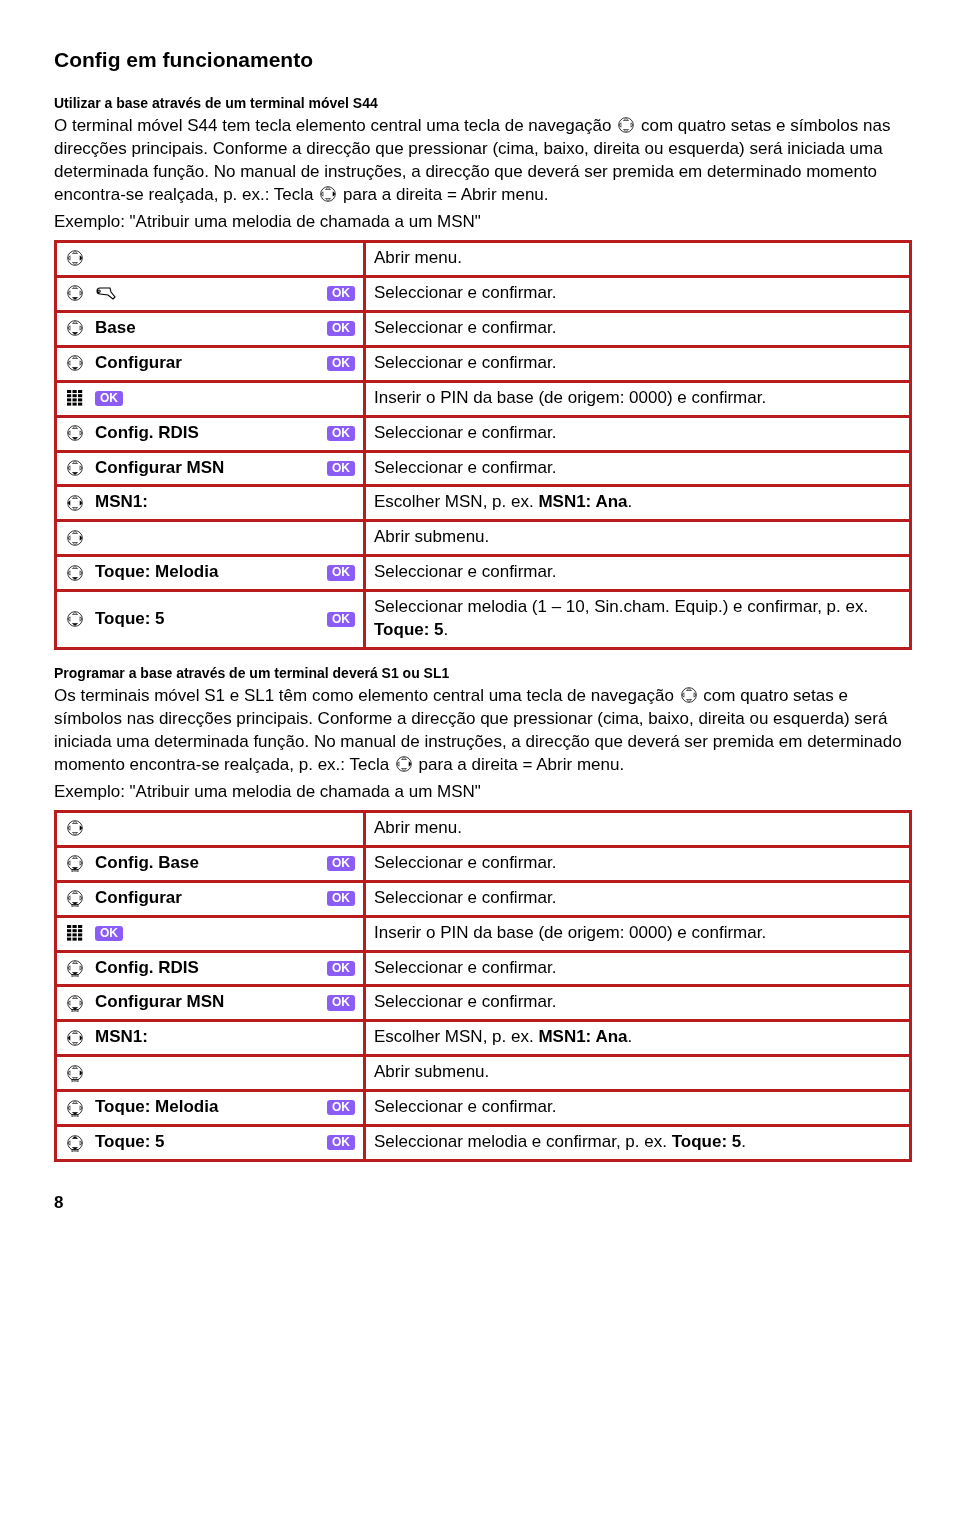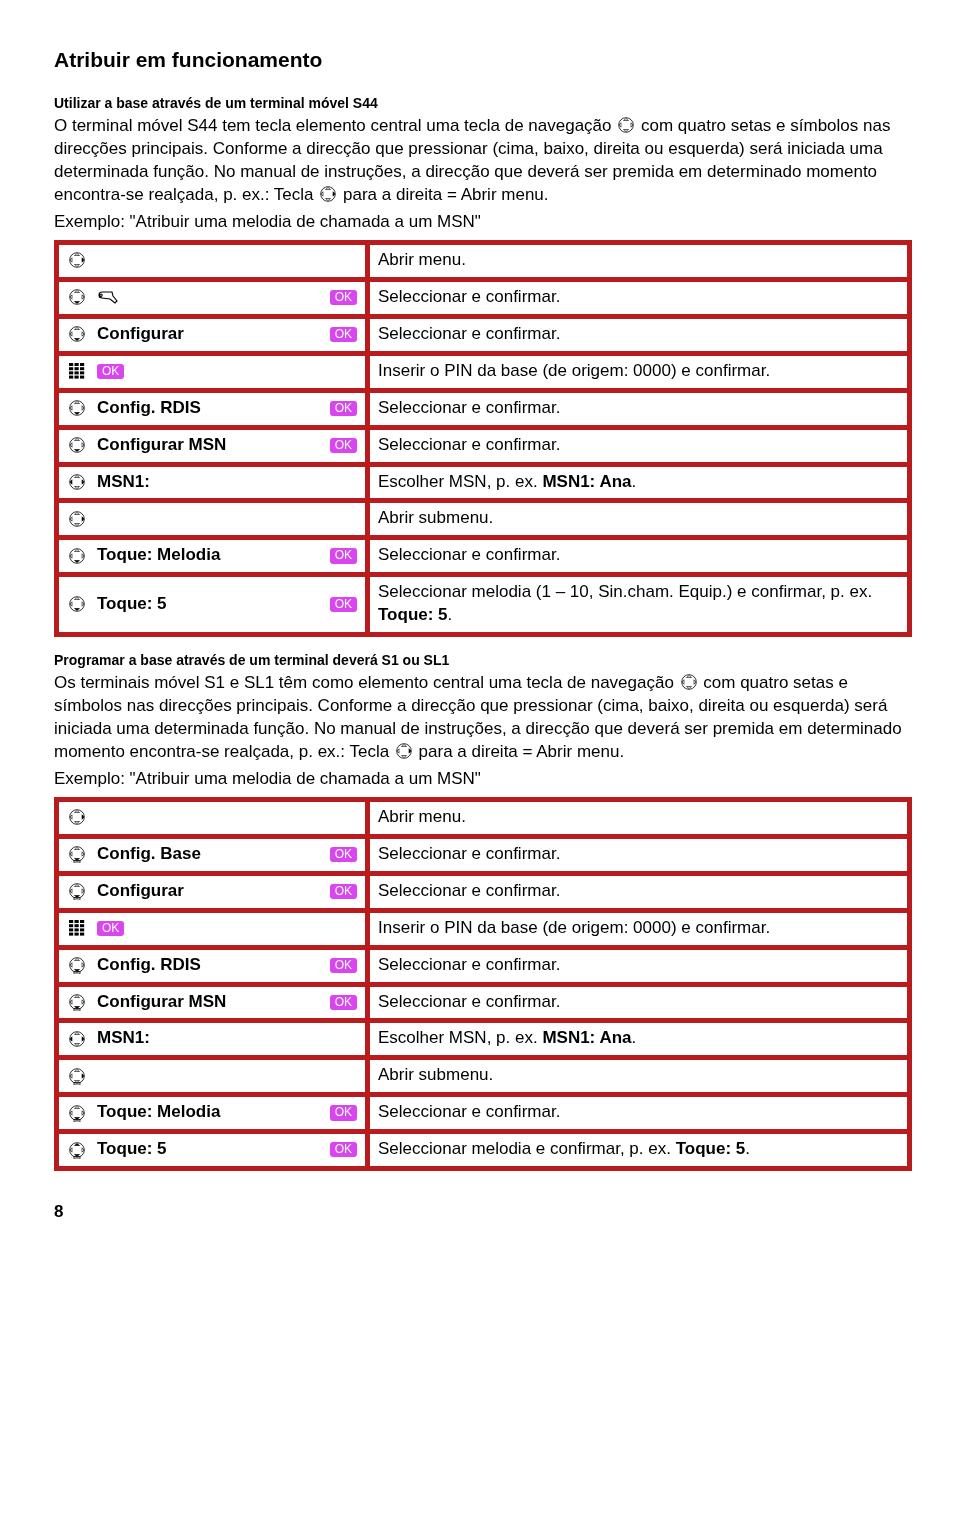--- a/index.html
+++ b/index.html
@@ -42,36 +42,36 @@
   .keypad-icon svg { width: 20px; height: 18px; }
   .spanner-icon {
     display: inline-block;
     width: 22px;
     height: 16px;
     vertical-align: -2px;
   }
   .spanner-icon svg { width: 22px; height: 16px; }
   .ok-badge {
     display: inline-block;
-    background: #d946ef;
+    background: #8b5cf6;
     color: #fff;
     font-size: 12px;
-    font-weight: normal;
+    font-weight: bold;
     padding: 1px 5px;
     border-radius: 3px;
     vertical-align: 1px;
     line-height: 1.1;
   }
   table.tbl {
     border-collapse: collapse;
     width: 100%;
     margin: 6px 0 14px 0;
   }
   table.tbl td {
-    border: 5px solid #b91c1c;
+    border: 3px solid #b91c1c;
     padding: 4px 8px 5px 8px;
     vertical-align: middle;
     font-size: 17px;
   }
   table.tbl td.left {
     width: 290px;
   }
   .row-inner {
     display: flex;
     align-items: center;
@@ -87,21 +87,21 @@
   .page-num {
     font-size: 17px;
     font-weight: bold;
     margin-top: 30px;
   }
   .bold { font-weight: bold; }
 </style>
 </head>
 <body>
 
-<h1>Atribuir em funcionamento</h1>
+<h1>Config em funcionamento</h1>
 
 <h2>Utilizar a base através de um terminal móvel S44</h2>
 <p>
   <span>O terminal móvel S44 tem tecla elemento central uma tecla de navegação </span><span class="nav-icon"><svg viewBox="0 0 20 18">
     <circle cx="10" cy="9" r="7.3" fill="none" stroke="#000" stroke-width="0.8"></circle>
     <polygon points="10,2.5 7.5,4.5 12.5,4.5" fill="none" stroke="#000" stroke-width="0.6"></polygon>
     <polygon points="10,15.5 7.5,13.5 12.5,13.5" fill="none" stroke="#000" stroke-width="0.6"></polygon>
     <polygon points="3,9 5,6.8 5,11.2" fill="none" stroke="#000" stroke-width="0.6"></polygon>
     <polygon points="17,9 15,6.8 15,11.2" fill="none" stroke="#000" stroke-width="0.6"></polygon>
 
@@ -142,20 +142,37 @@
     <polygon points="10,2.5 7.5,4.5 12.5,4.5" fill="none" stroke="#000" stroke-width="0.6"></polygon>
     <polygon points="10,15.5 7.5,13.5 12.5,13.5" fill="#000" stroke="#000" stroke-width="0.6"></polygon>
     <polygon points="3,9 5,6.8 5,11.2" fill="none" stroke="#000" stroke-width="0.6"></polygon>
     <polygon points="17,9 15,6.8 15,11.2" fill="none" stroke="#000" stroke-width="0.6"></polygon>
 
   </svg></span>
             <span class="spanner-icon"><svg viewBox="0 0 22 16">
                 <path d="M5 3 a3 3 0 1 0 0 6 l8 1 l5 4 l2 -2 l-4 -5 l-1 -4 z M4 5 a1.2 1.2 0 1 1 0 2.4 a1.2 1.2 0 1 1 0 -2.4" fill="none" stroke="#000" stroke-width="1.1"></path>
               </svg></span>
             <span class="lbl"></span>
+            <span class="ok-slot"><span class="ok-badge">OK</span></span>
+          </div>
+        </td>
+        <td>Seleccionar e confirmar.</td>
+      </tr>
+      <tr>
+        <td class="left">
+          <div class="row-inner">
+            <span class="nav-icon"><svg viewBox="0 0 20 18">
+    <circle cx="10" cy="9" r="7.3" fill="none" stroke="#000" stroke-width="0.8"></circle>
+    <polygon points="10,2.5 7.5,4.5 12.5,4.5" fill="none" stroke="#000" stroke-width="0.6"></polygon>
+    <polygon points="10,15.5 7.5,13.5 12.5,13.5" fill="#000" stroke="#000" stroke-width="0.6"></polygon>
+    <polygon points="3,9 5,6.8 5,11.2" fill="none" stroke="#000" stroke-width="0.6"></polygon>
+    <polygon points="17,9 15,6.8 15,11.2" fill="none" stroke="#000" stroke-width="0.6"></polygon>
+
+  </svg></span>
+            <span class="lbl">Base</span>
             <span class="ok-slot"><span class="ok-badge">OK</span></span>
           </div>
         </td>
         <td>Seleccionar e confirmar.</td>
       </tr>
       <tr>
         <td class="left">
           <div class="row-inner">
             <span class="nav-icon"><svg viewBox="0 0 20 18">
     <circle cx="10" cy="9" r="7.3" fill="none" stroke="#000" stroke-width="0.8"></circle>

